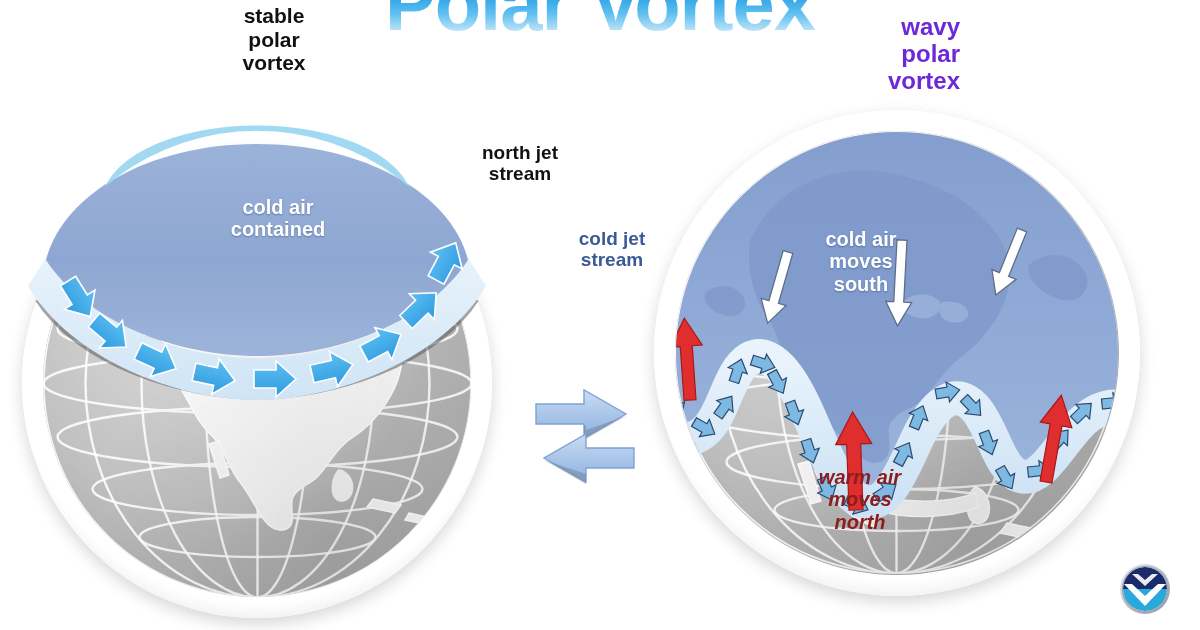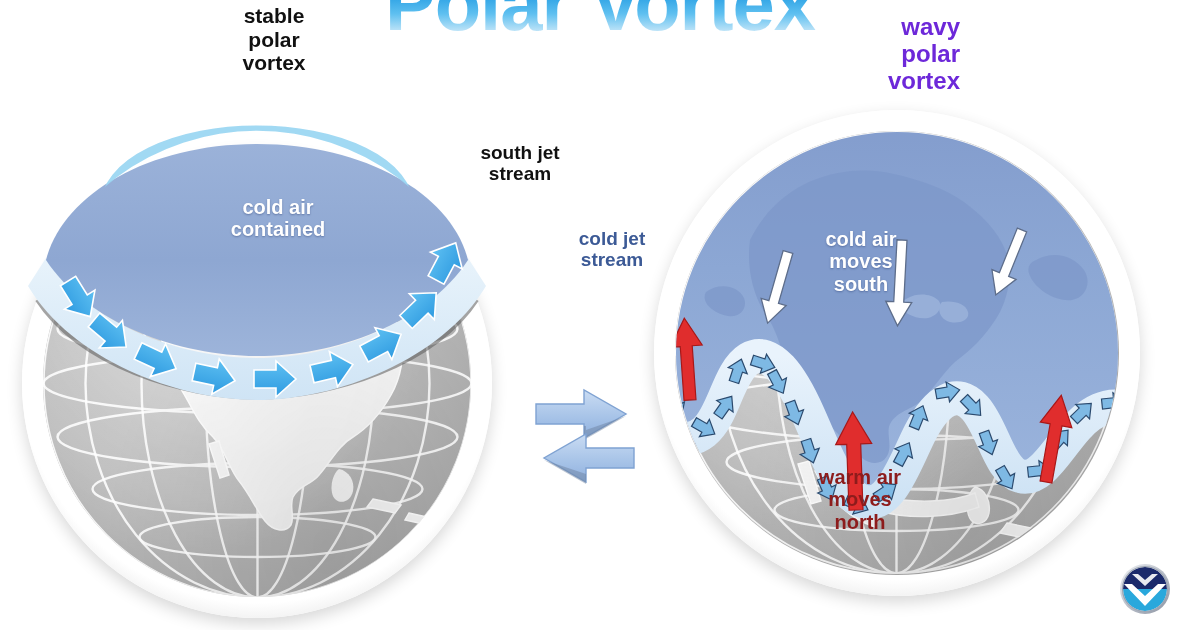--- a/index.html
+++ b/index.html
@@ -39,21 +39,21 @@
     z-index: 30;
   }
   .lbl-stable      { left:205px;  top:4px;   width:138px; font-size:21px; color:#111; }
   .lbl-wavy        { left:848px;  top:14px;  width:112px; font-size:24px; color:#6d28d9; text-align:right; }
   .lbl-strongjet   { left:455px;  top:142px; width:130px; font-size:19px; color:#111; }
   .lbl-weakjet     { left:560px;  top:228px; width:104px; font-size:19px; color:#3c5a96; }
   .lbl-coldcont    { left:210px;  top:196px; width:136px; font-size:20px; color:#ffffff;
                      text-shadow:0 1px 2px rgba(40,60,110,.45); }
   .lbl-coldsouth   { left:806px;  top:228px; width:110px; font-size:20px; color:#ffffff;
                      text-shadow:0 1px 2px rgba(40,60,110,.45); }
-  .lbl-warmnorth   { left:800px;  top:466px; width:120px; font-size:20px; color:#8d1c1c; }
+  .lbl-warmnorth   { left:800px;  top:466px; width:120px; font-size:20px; color:#8d1c1c;font-style:italic; }
 
   
   .globe { position:absolute; border-radius:50%; }
 
   .globe-outer {
     background: radial-gradient(circle at 50% 46%, #ffffff 0%, #ffffff 69%, #f2f2f2 74%, #e3e3e3 82%, #f7f7f7 93%, #ffffff 100%);
     box-shadow: 0 6px 16px rgba(0,0,0,.16);
   }
   .globe-inner {
     position:absolute; left:4.4%; top:4.4%; width:91.2%; height:91.2%;
@@ -477,21 +477,21 @@
       <polygon points="102,48 56,48 56,52 14,38 56,62 56,48" fill="#6b7f9c" opacity=".45"></polygon>
     </g>
   </svg>
 
   <div class="lbl lbl-stable">stable
 polar
 vortex</div>
   <div class="lbl lbl-wavy">wavy
 polar
 vortex</div>
-  <div class="lbl lbl-strongjet">south jet
+  <div class="lbl lbl-strongjet">north jet
 stream</div>
   <div class="lbl lbl-weakjet">cold jet
 stream</div>
   <div class="lbl lbl-coldcont">cold air
 contained</div>
   <div class="lbl lbl-coldsouth">cold air
 moves
 south</div>
   <div class="lbl lbl-warmnorth">warm air
 moves

